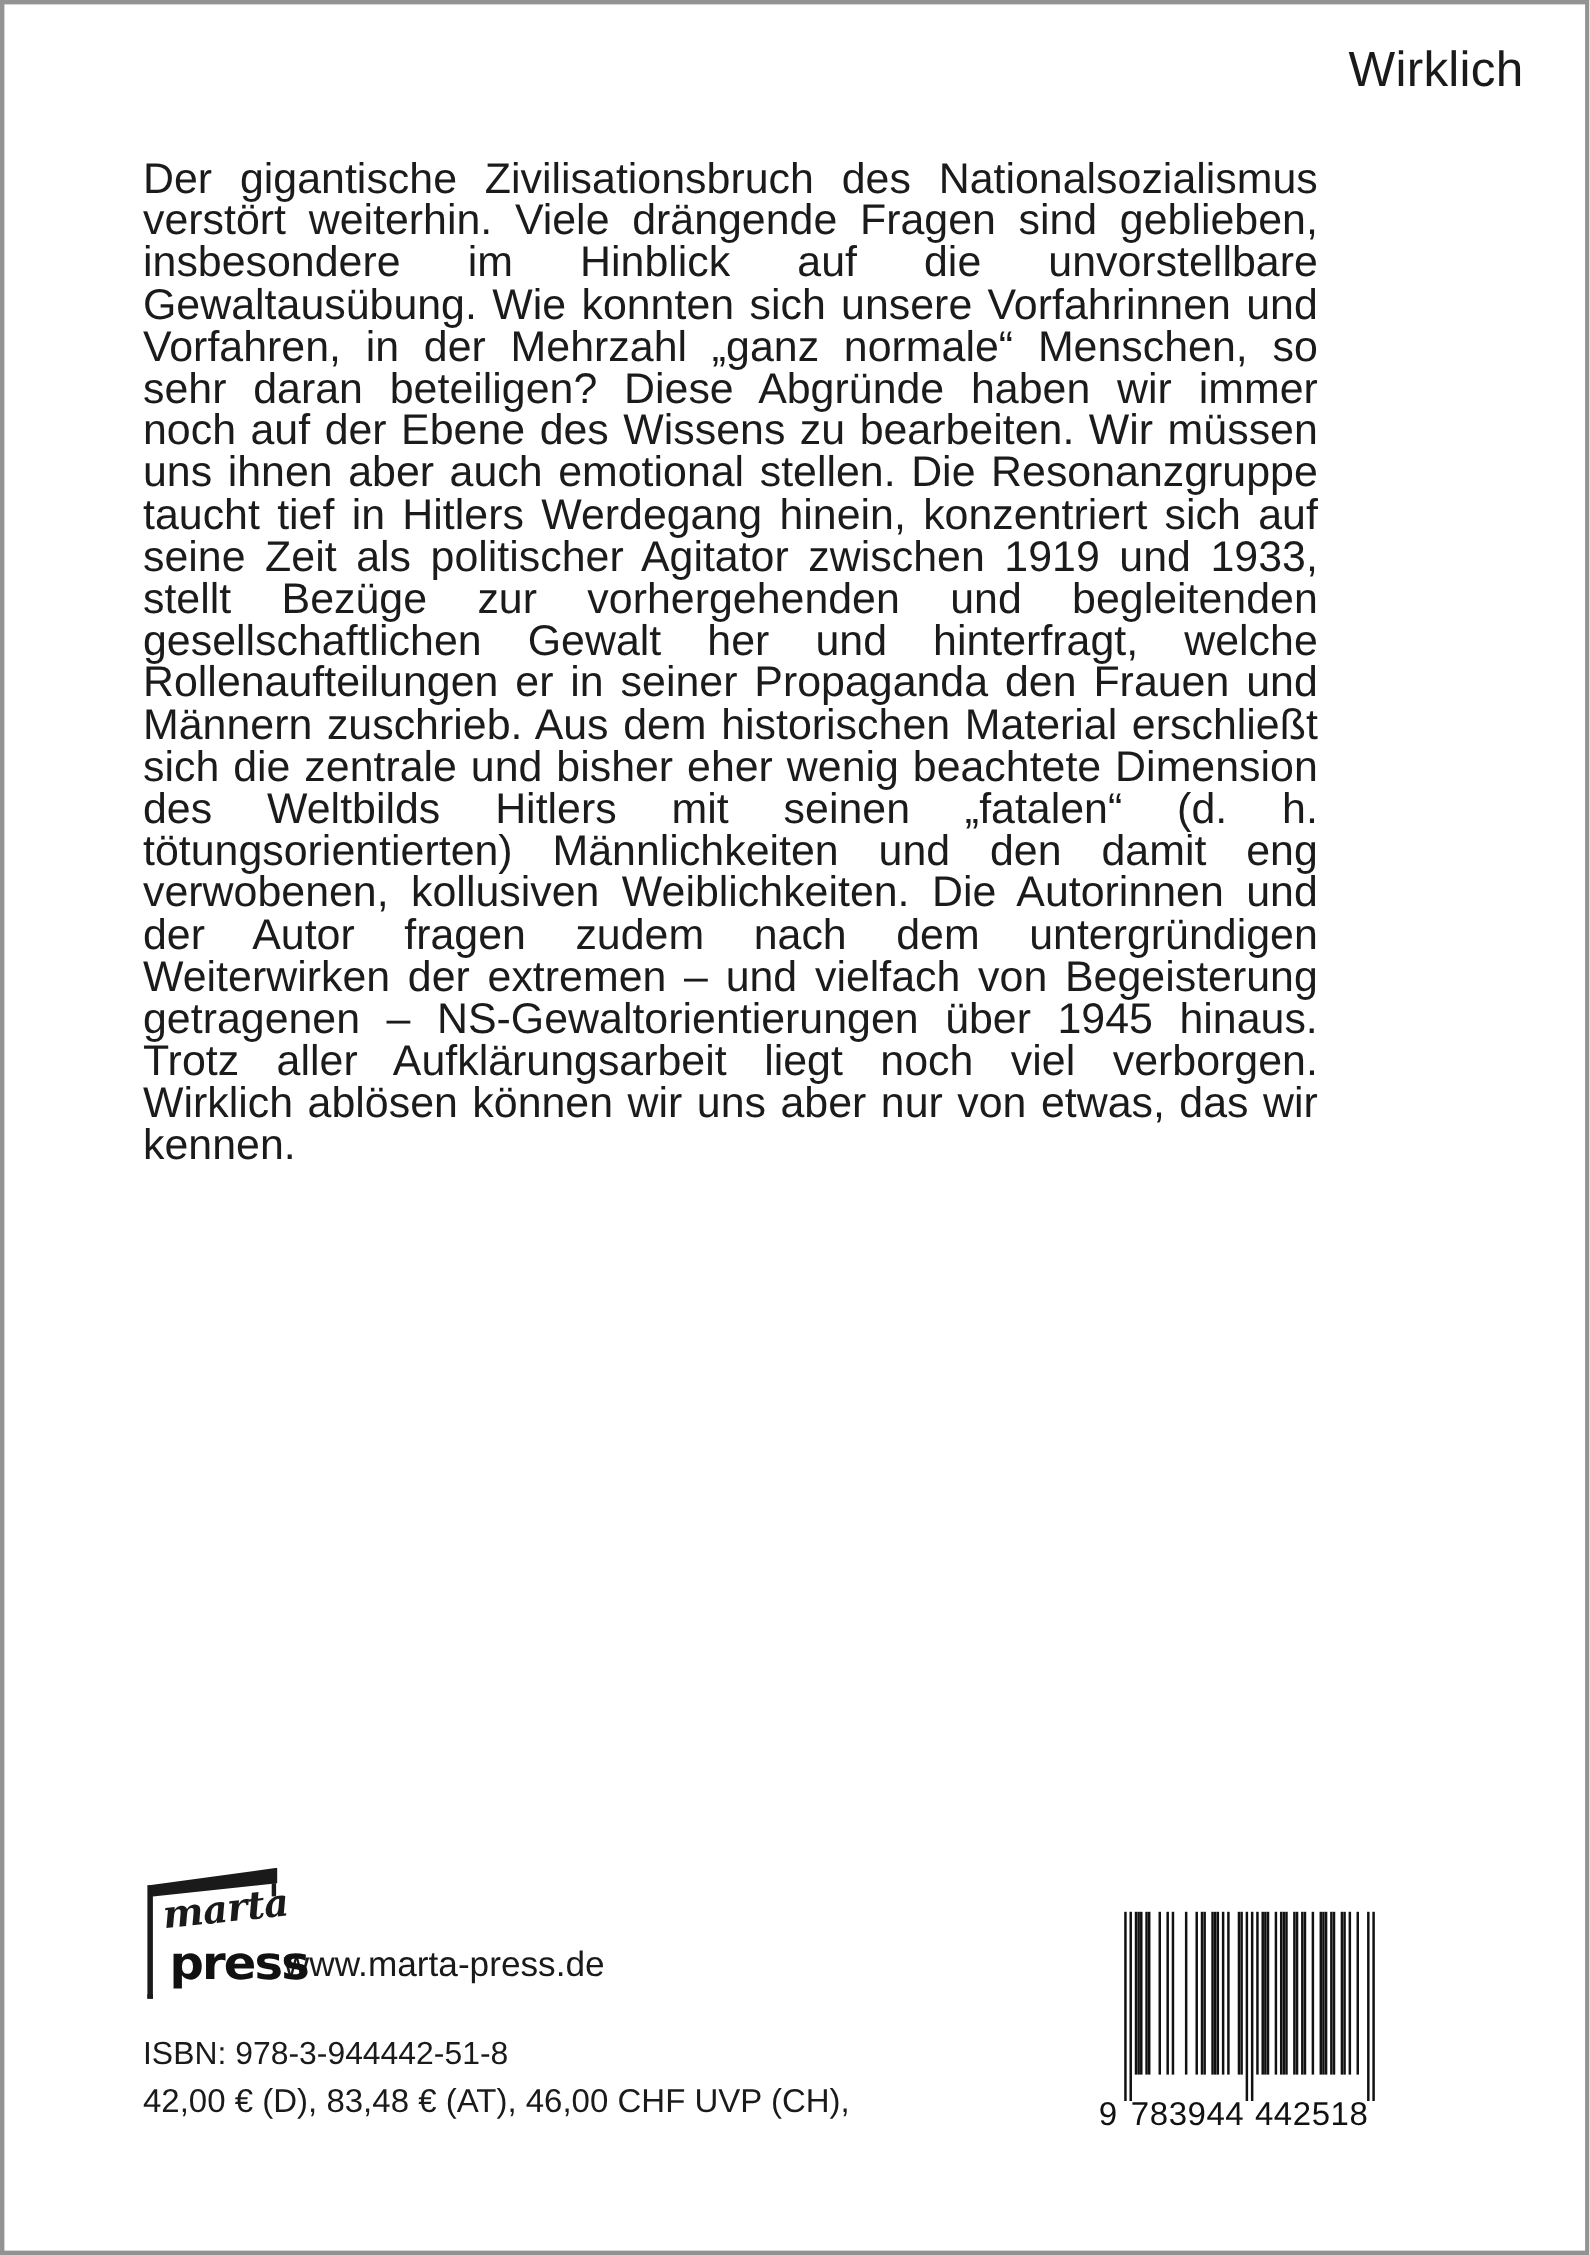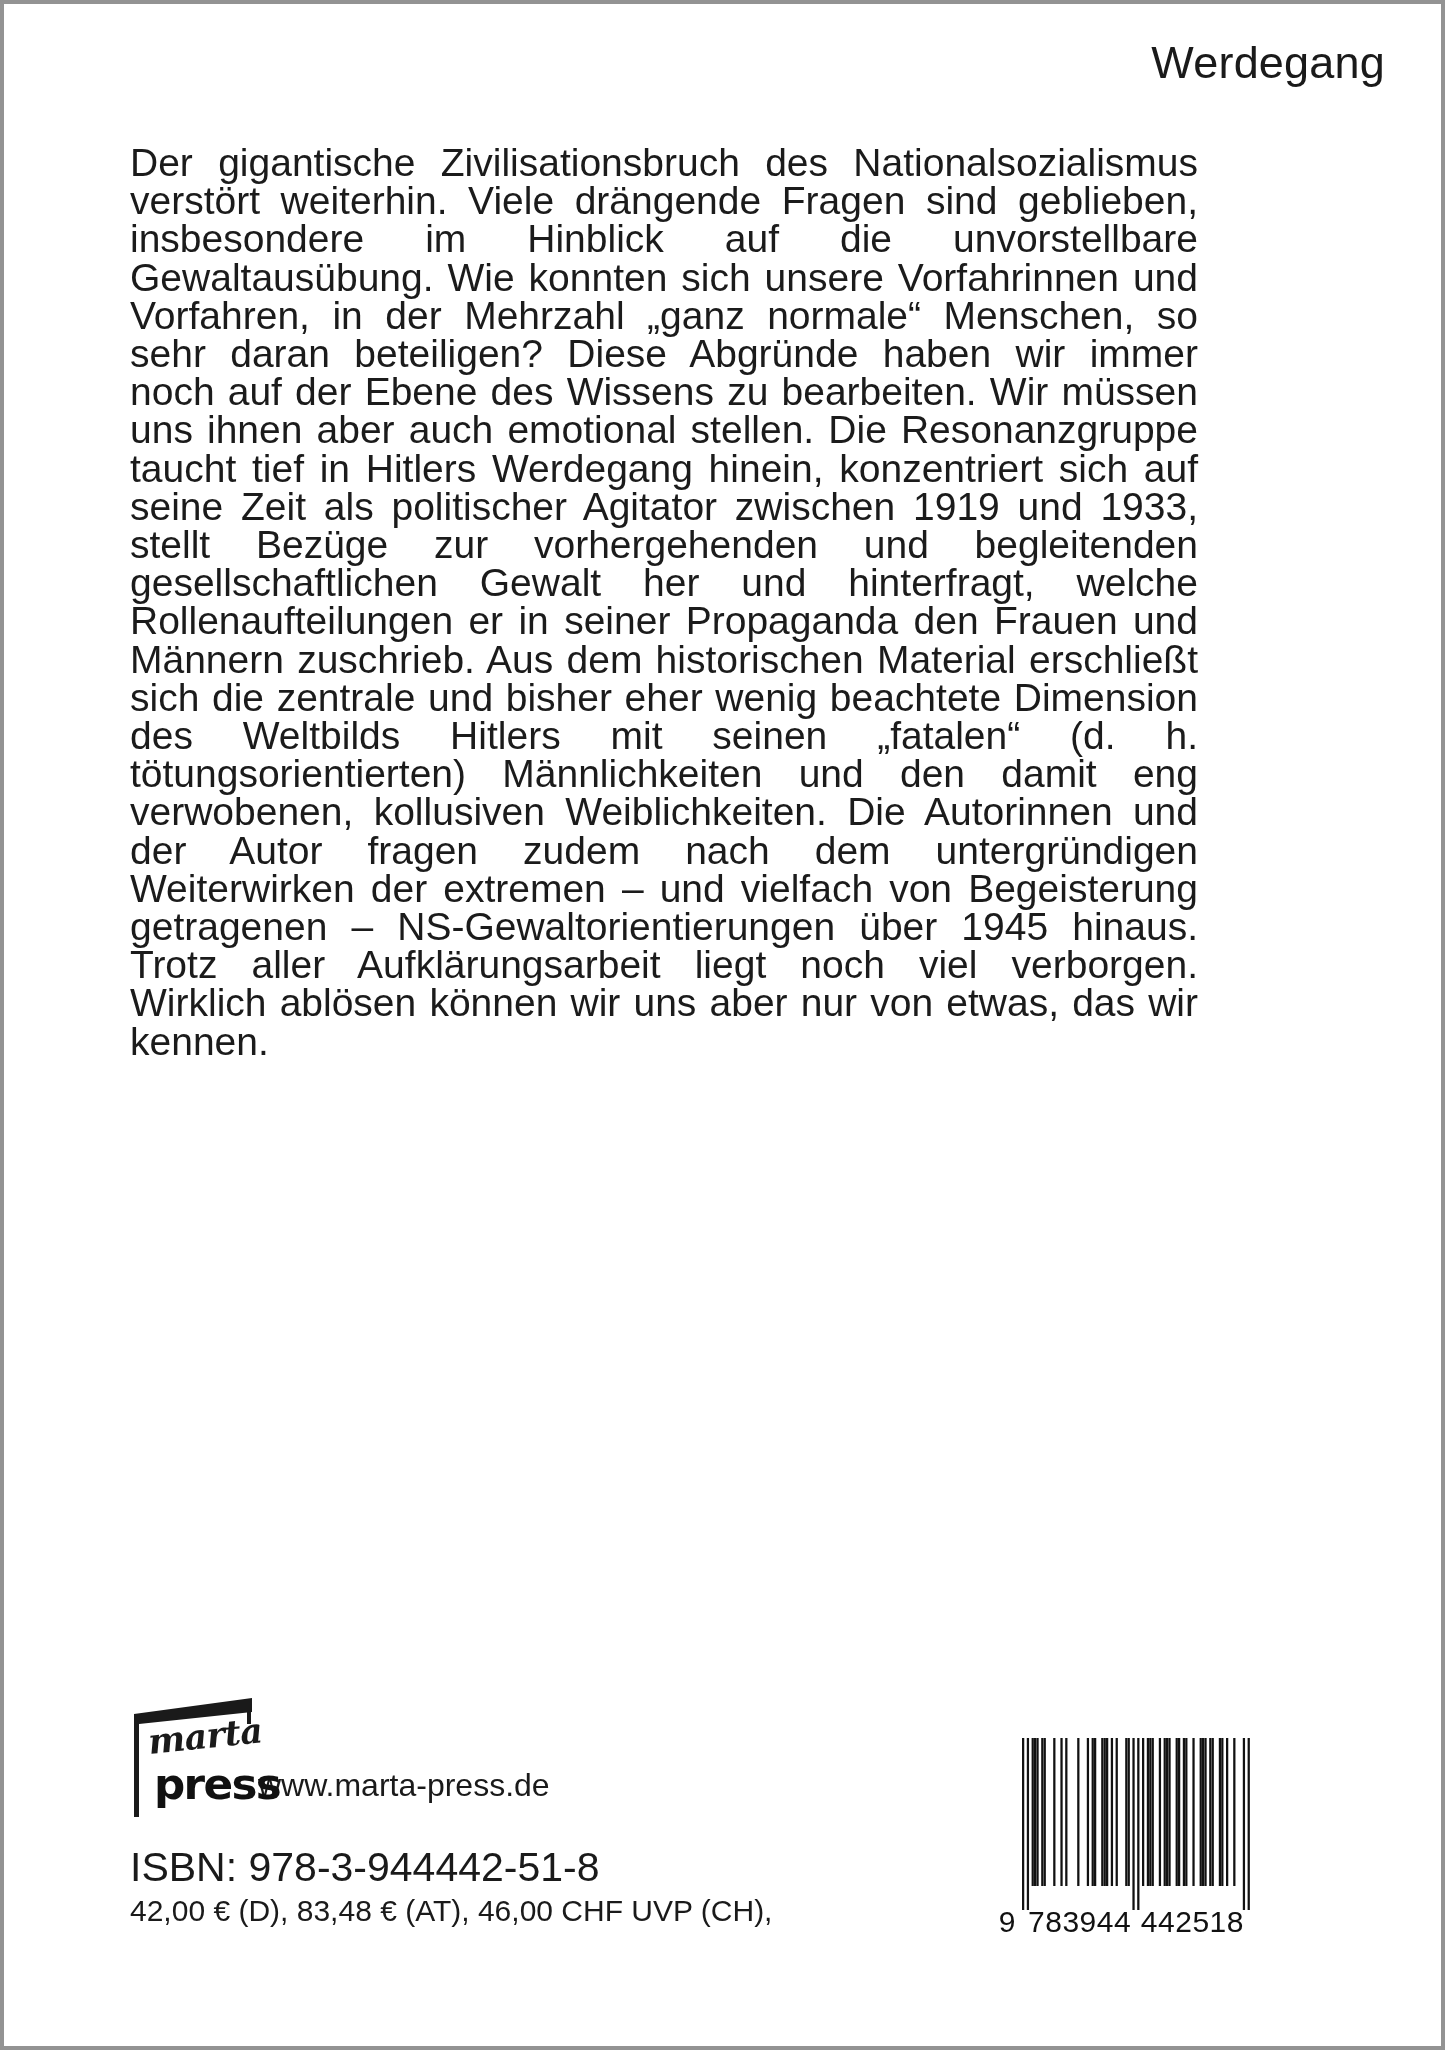--- a/index.html
+++ b/index.html
@@ -127,21 +127,21 @@
   
   .isbn-block {
     position: absolute;
     left: 126px;
     top: 1842px;
     font-family: "Liberation Sans", sans-serif;
     color: #1a1a1a;
     line-height: 43px;
   }
   .isbn-line {
-    font-size: 41px;
+    font-size: 29px;
     white-space: nowrap;
   }
   .price-line {
     font-size: 30px;
     white-space: nowrap;
   }
 
   
   .barcode {
     position: absolute;
@@ -154,21 +154,21 @@
     display: block;
     width: 272px;
     height: 212px;
   }
 </style>
 </head>
 <body>
 
 <div class="page">
 
-  <div class="series-header">Werdegang</div>
+  <div class="series-header">Wirklich</div>
 
   <div class="blurb">
     <p>Der gigantische Zivilisationsbruch des Nationalsozialismus verstört weiterhin. Viele drängende Fragen sind geblieben, insbesondere im Hinblick auf die unvorstellbare Gewaltausübung. Wie konnten sich unsere Vorfahrinnen und Vorfahren, in der Mehrzahl „ganz normale“ Menschen, so sehr daran beteiligen? Diese Abgründe haben wir immer noch auf der Ebene des Wissens zu bearbeiten. Wir müssen uns ihnen aber auch emotional stellen. Die Resonanzgruppe taucht tief in Hitlers Werdegang hinein, konzentriert sich auf seine Zeit als politischer Agitator zwischen 1919 und 1933, stellt Bezüge zur vorhergehenden und begleitenden gesellschaftlichen Gewalt her und hinterfragt, welche Rollenaufteilungen er in seiner Propaganda den Frauen und Männern zuschrieb. Aus dem historischen Material erschließt sich die zentrale und bisher eher wenig beachtete Dimension des Weltbilds Hitlers mit seinen „fatalen“ (d. h. tötungsorientierten) Männlichkeiten und den damit eng verwobenen, kollusiven Weiblichkeiten. Die Autorinnen und der Autor fragen zudem nach dem untergründigen Weiterwirken der extremen – und vielfach von Begeisterung getragenen – NS-Gewaltorientierungen über 1945 hinaus. Trotz aller Aufklärungsarbeit liegt noch viel verborgen. Wirklich ablösen können wir uns aber nur von etwas, das wir kennen.</p>
   </div>
 
   <div class="publisher-row">
 
     <div class="logo-mark">
       <svg viewBox="0 0 128 122" xmlns="http://www.w3.org/2000/svg" aria-hidden="true">
 

